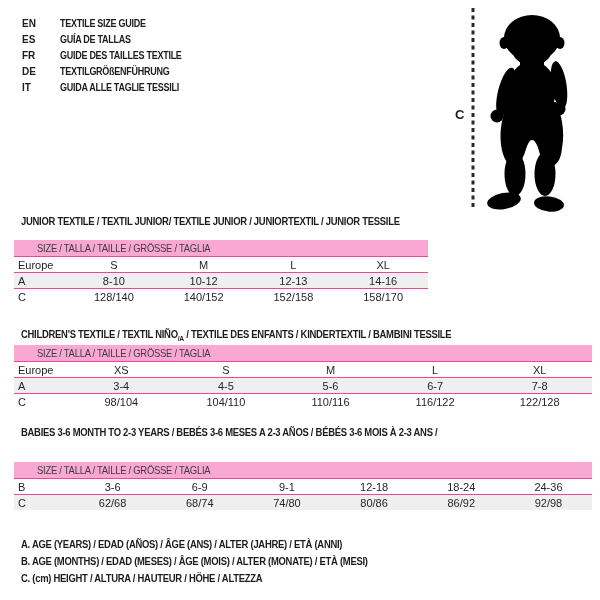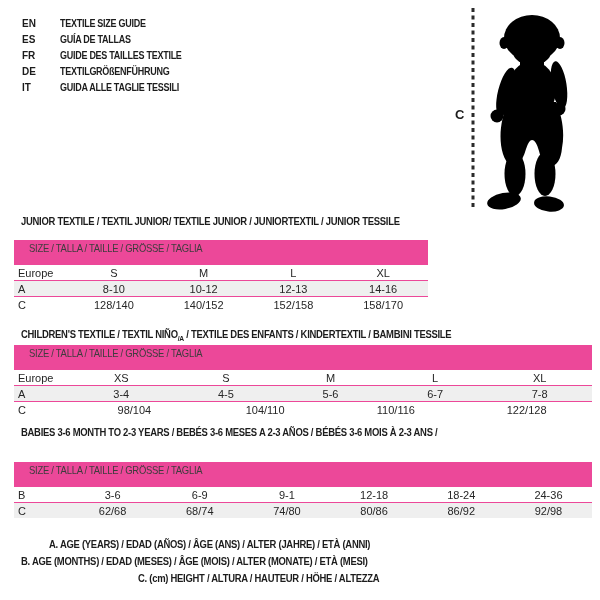--- a/index.html
+++ b/index.html
@@ -31,31 +31,31 @@
   #junior-title   { top: 215px; }
   #children-title { top: 328px; }
   #babies-title   { top: 426px; }
   .sub { font-size: 7.5px; vertical-align: sub; }
   
   .table { position: absolute; left: 14px; }
   #junior-table   { top: 240px; width: 414px; }
   #children-table { top: 345px; width: 578px; }
   #babies-table   { top: 462px; width: 578px; }
   .t-head {
-    height: 24px; line-height: 16px;
-    background: #ec4899; color: #3d3d3d;
-    font-size: 10.5px; padding-left: 15px;
+    height: 16px; line-height: 16px;
+    background: #f9a8d4; color: #3d3d3d;
+    font-size: 10.5px; padding-left: 23px;
   }
   .t-row { display: flex; height: 16px; line-height: 16px; font-size: 11px; color: #262626; border-top: 1px solid #ec4899; box-sizing: border-box; }
   .table > .t-row:nth-child(3) { background: #efefef; }
   .t-label { flex: 0 0 55px; width: 55px; padding-left: 4px; box-sizing: border-box; }
   .t-cell { flex: 1; text-align: center; }
   
   .notes { position: absolute; left: 21px; top: 536px; }
-  .note-line { height: 17px; line-height: 17px; font-size: 10.5px; font-weight: bold; white-space: nowrap; text-align: right; }
+  .note-line { height: 17px; line-height: 17px; font-size: 10.5px; font-weight: bold; white-space: nowrap; }
 </style>
 </head>
 <body>
 
 <div class="page">
 
   <div class="langs">
     <div class="lang-row">
       <span class="lang-code">EN</span>
       <span class="cond">TEXTILE SIZE GUIDE</span>
@@ -153,20 +153,21 @@
       <span class="t-cell">4-5</span>
       <span class="t-cell">5-6</span>
       <span class="t-cell">6-7</span>
       <span class="t-cell">7-8</span>
     </div>
     <div class="t-row">
       <span class="t-label">C</span>
       <span class="t-cell">98/104</span>
       <span class="t-cell">104/110</span>
       <span class="t-cell">110/116</span>
+      <span class="t-cell">116/122</span>
       <span class="t-cell">122/128</span>
     </div>
   </div>
 
   <div id="babies-title" class="sec-title">
     <div><span class="cond">BABIES 3-6 MONTH TO 2-3 YEARS / BEBÉS 3-6 MESES A 2-3 AÑOS / BÉBÉS 3-6 MOIS À 2-3 ANS /</span></div>
   </div>
   <div id="babies-table" class="table">
     <div class="t-head">
       <span class="cond">SIZE / TALLA / TAILLE / GRÖSSE / TAGLIA</span>

